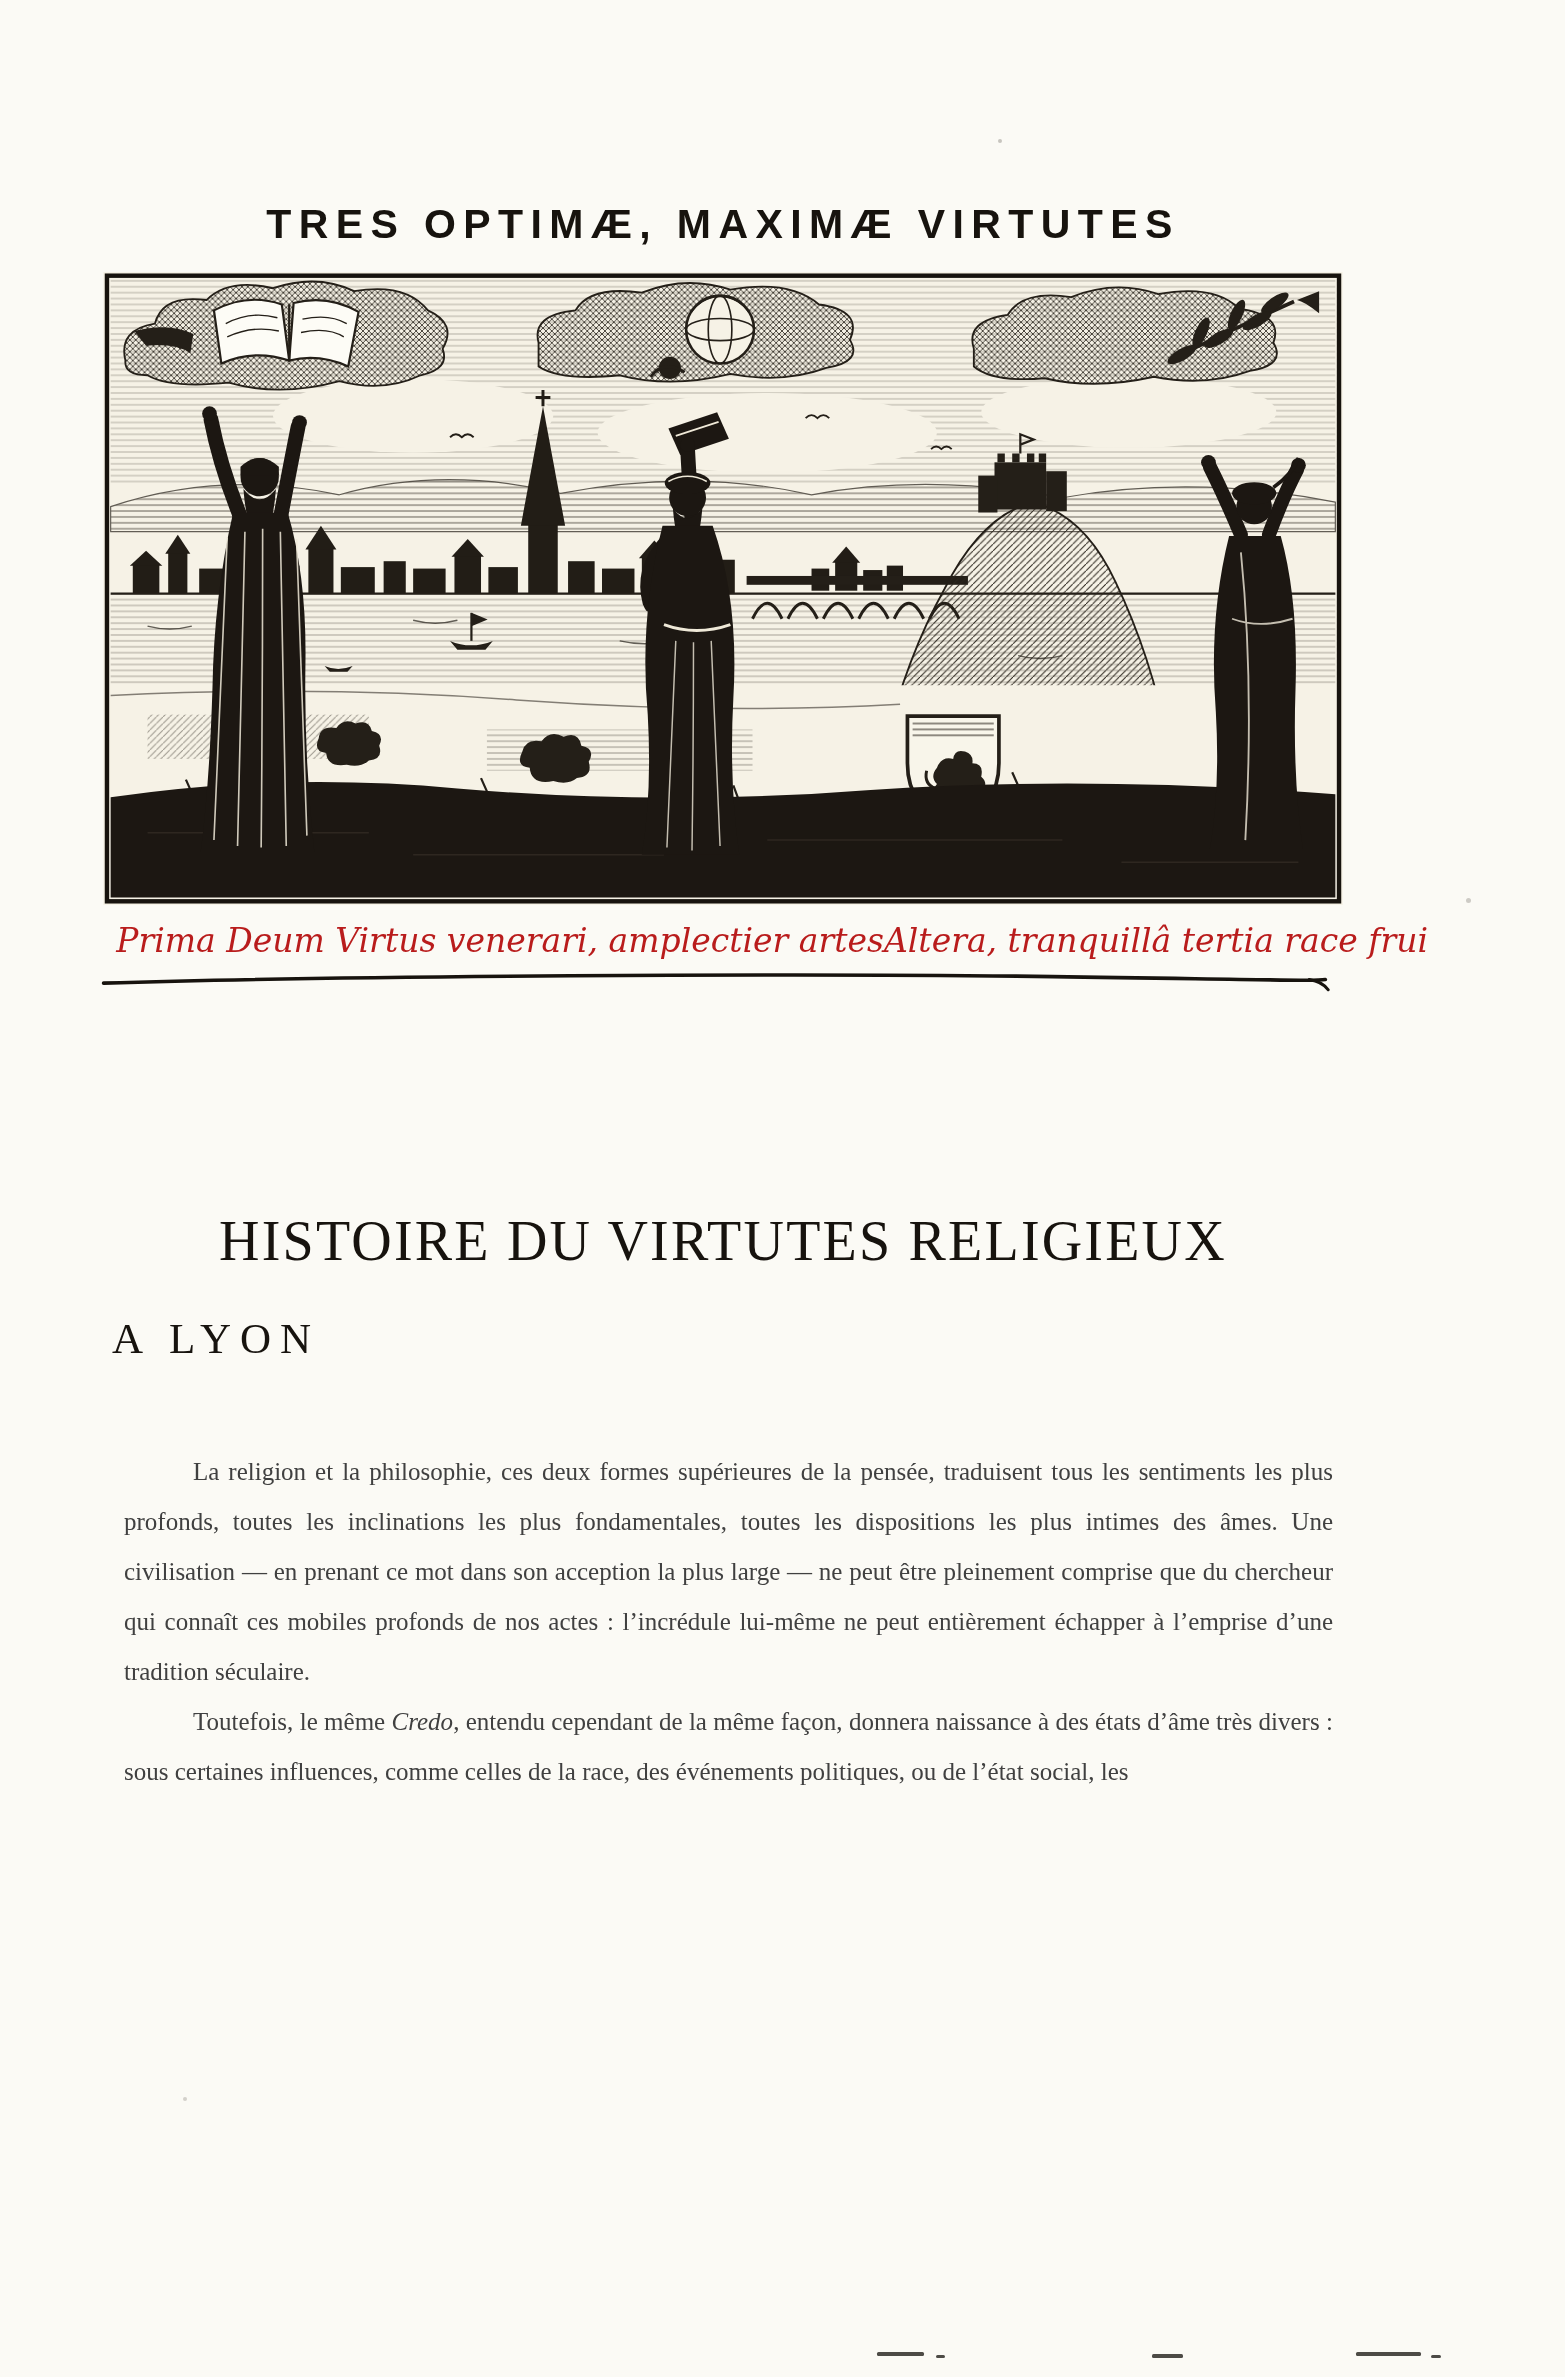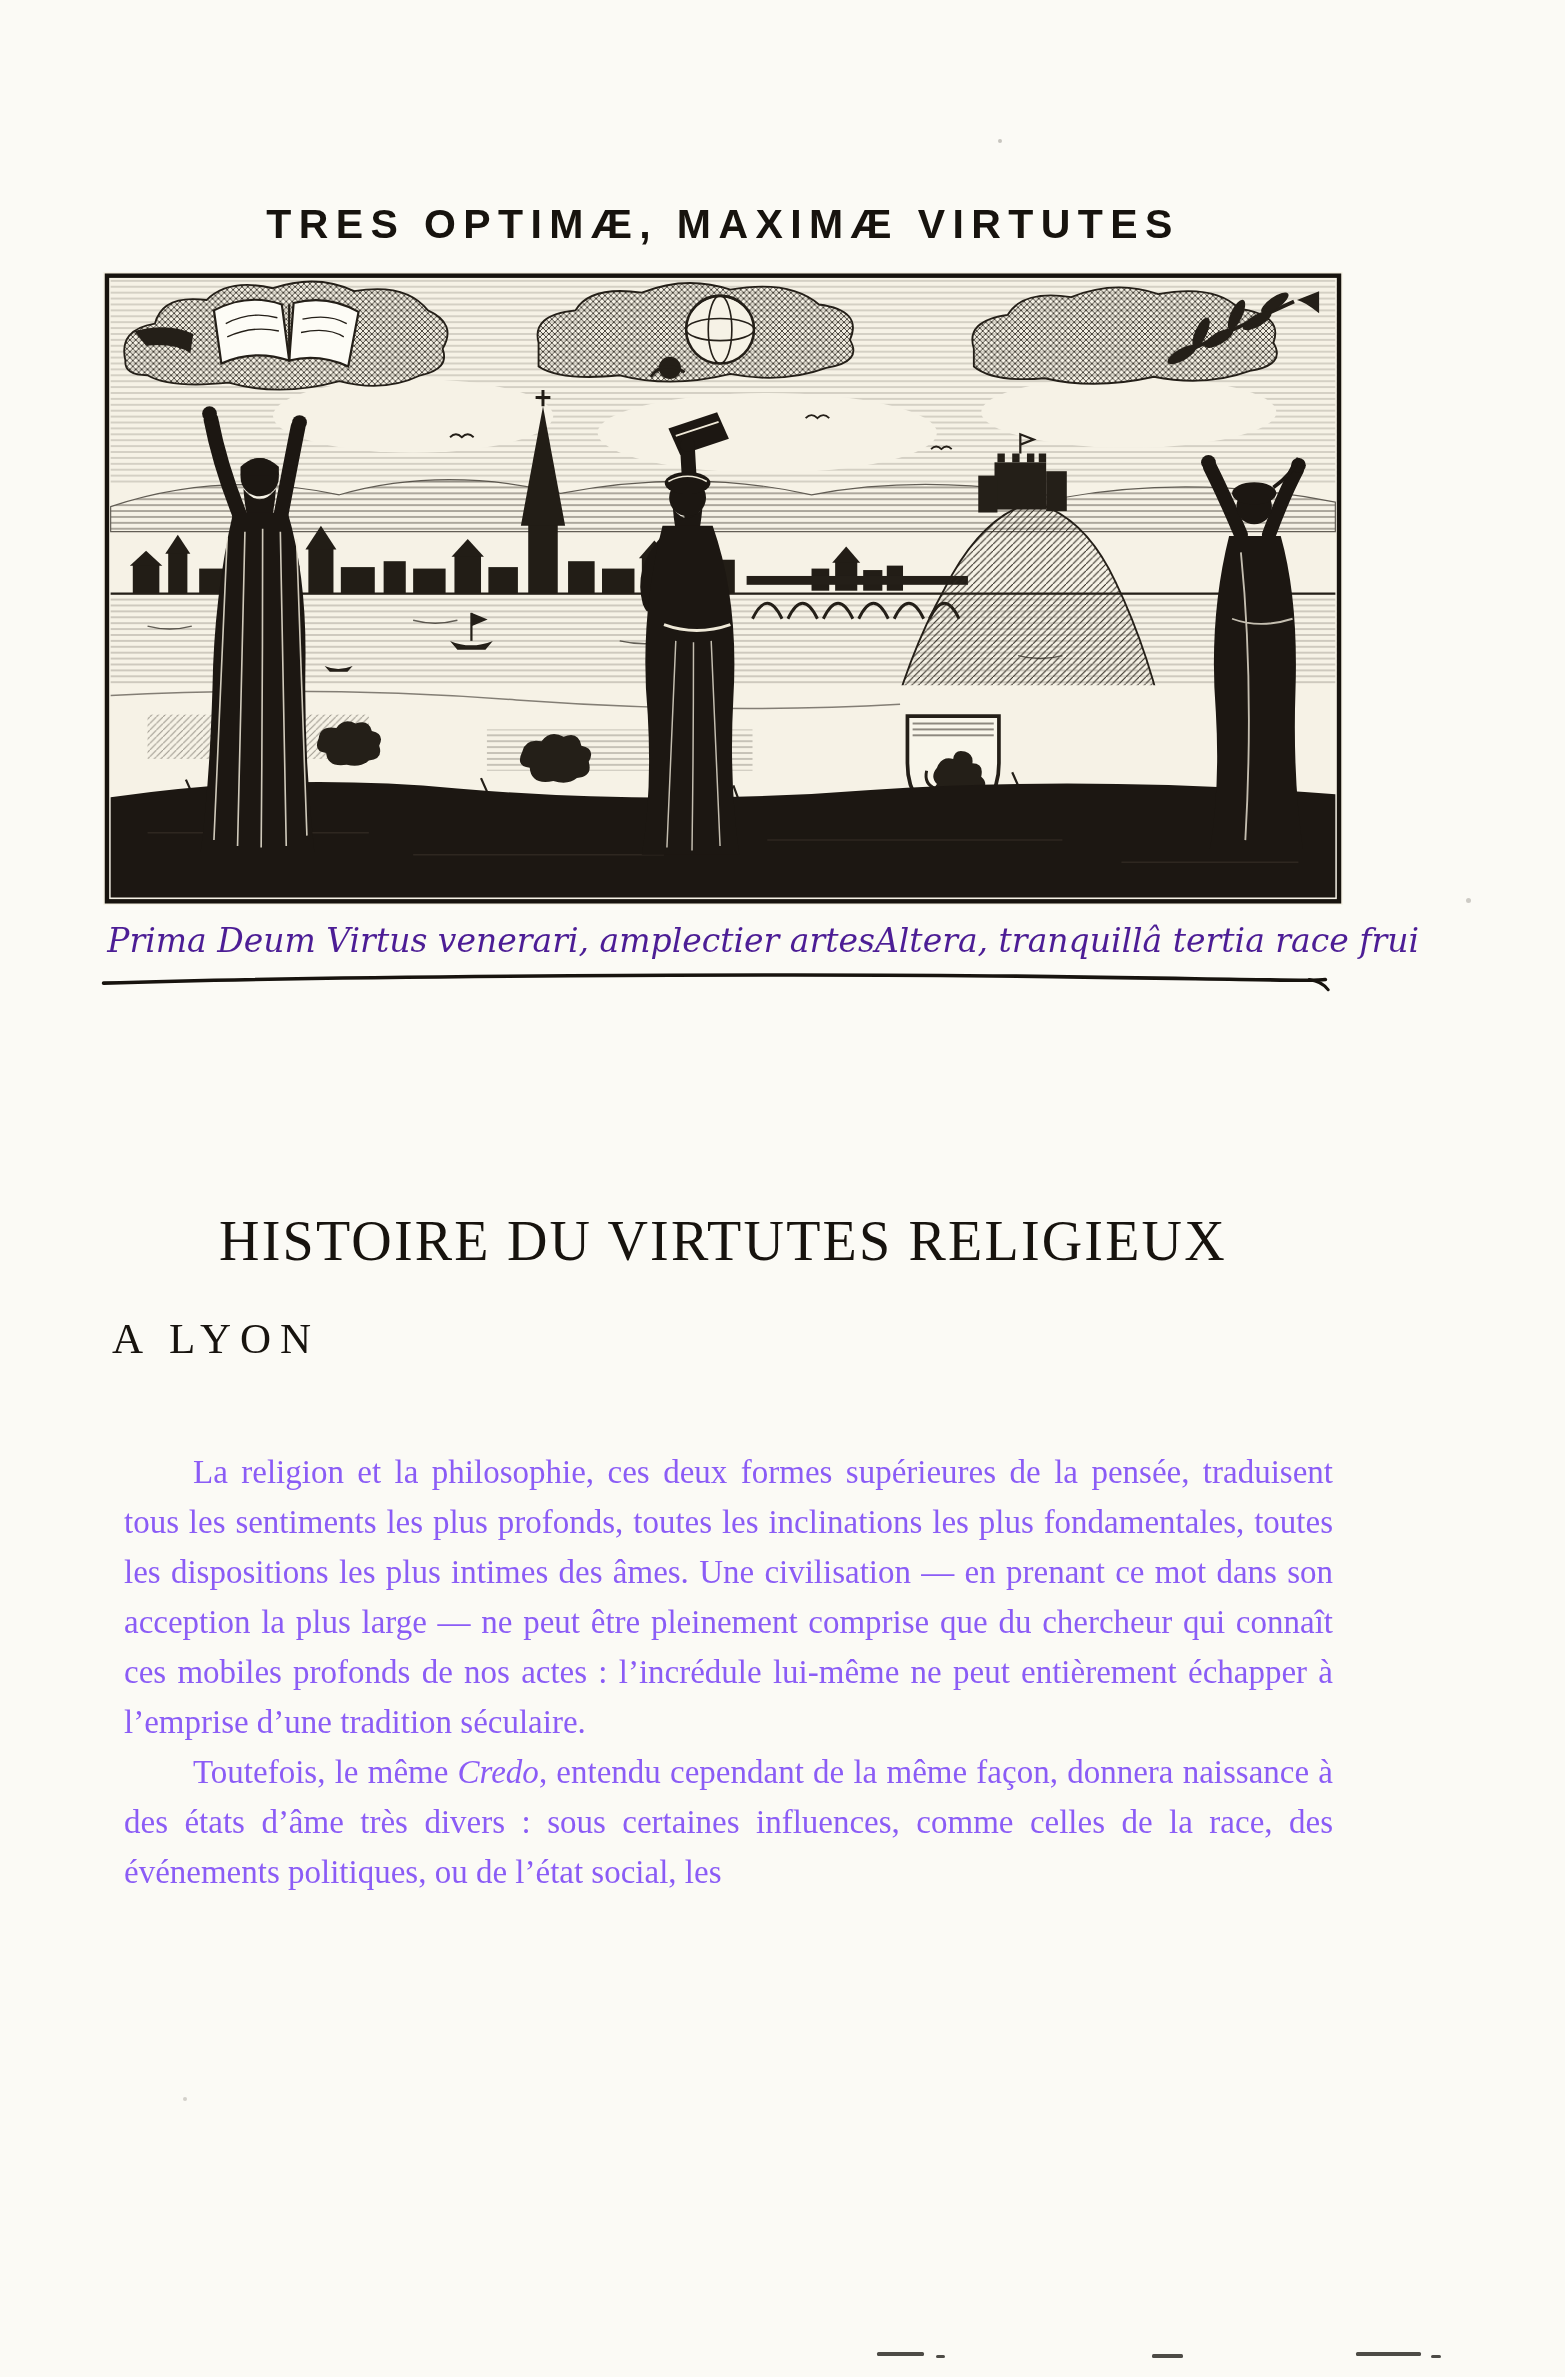--- a/index.html
+++ b/index.html
@@ -13,25 +13,25 @@
     position:absolute; top:201px; left:103px; width:1240px;
     text-align:center; font-family:Liberation Sans, sans-serif;
     font-weight:bold; font-size:41px; letter-spacing:7.4px;
     color:#17130e; white-space:nowrap;
   }
   .engraving {
     position:absolute; top:272px; left:103px; width:1240px; height:633px;
   }
   .engraving-svg { display:block; width:1240px; height:633px; }
   .caption {
-    position:absolute; top:921px; left:94px; width:1240px;
+    position:absolute; top:921px; left:103px; width:1240px;
     display:flex; justify-content:space-between;
     padding:0 22px 0 13.3px;
     font-family:"DejaVu Serif", serif; font-style:italic;
-    font-size:33px; color:#4c1d95; white-space:nowrap;
+    font-size:33px; color:#b91c1c; white-space:nowrap;
   }
   .rule-wrap { position:absolute; top:970px; left:95px; width:1258px; height:22px; }
   .title-esquisse {
     position:absolute; top:1060px; left:103px; width:1240px;
     text-align:center; font-size:49px; letter-spacing:0.32em; text-indent:0.32em;
   }
   .title-dune {
     position:absolute; top:1143px; left:103px; width:1240px;
     text-align:center; font-size:28px; letter-spacing:0.14em; text-indent:0.14em;
     font-weight:bold;
@@ -39,22 +39,22 @@
   .title-main {
     position:absolute; top:1209px; left:103px; width:1240px;
     text-align:center; font-size:56px; letter-spacing:2.2px; white-space:nowrap;
   }
   .title-lyon {
     position:absolute; top:1314px; left:103px; width:1240px;
     text-align:left; font-size:43px; letter-spacing:8.9px; text-indent:8.9px;
   }
   .body-text {
     position:absolute; top:1447px; left:124px; width:1209px;
-    font-size:33px; line-height:50px; text-align:justify;
-    color:#8b5cf6;
+    font-size:25px; line-height:50px; text-align:justify;
+    color:#404040;
   }
   .body-text p { text-indent:69px; margin:0; }
   .speck { position:absolute; border-radius:50%; background:#8a857c; }
   .dash { position:absolute; background:#2e2b27; border-radius:1.5px; opacity:0.85; }
 </style>
 </head>
 <body>
 
 <div class="page">
 

